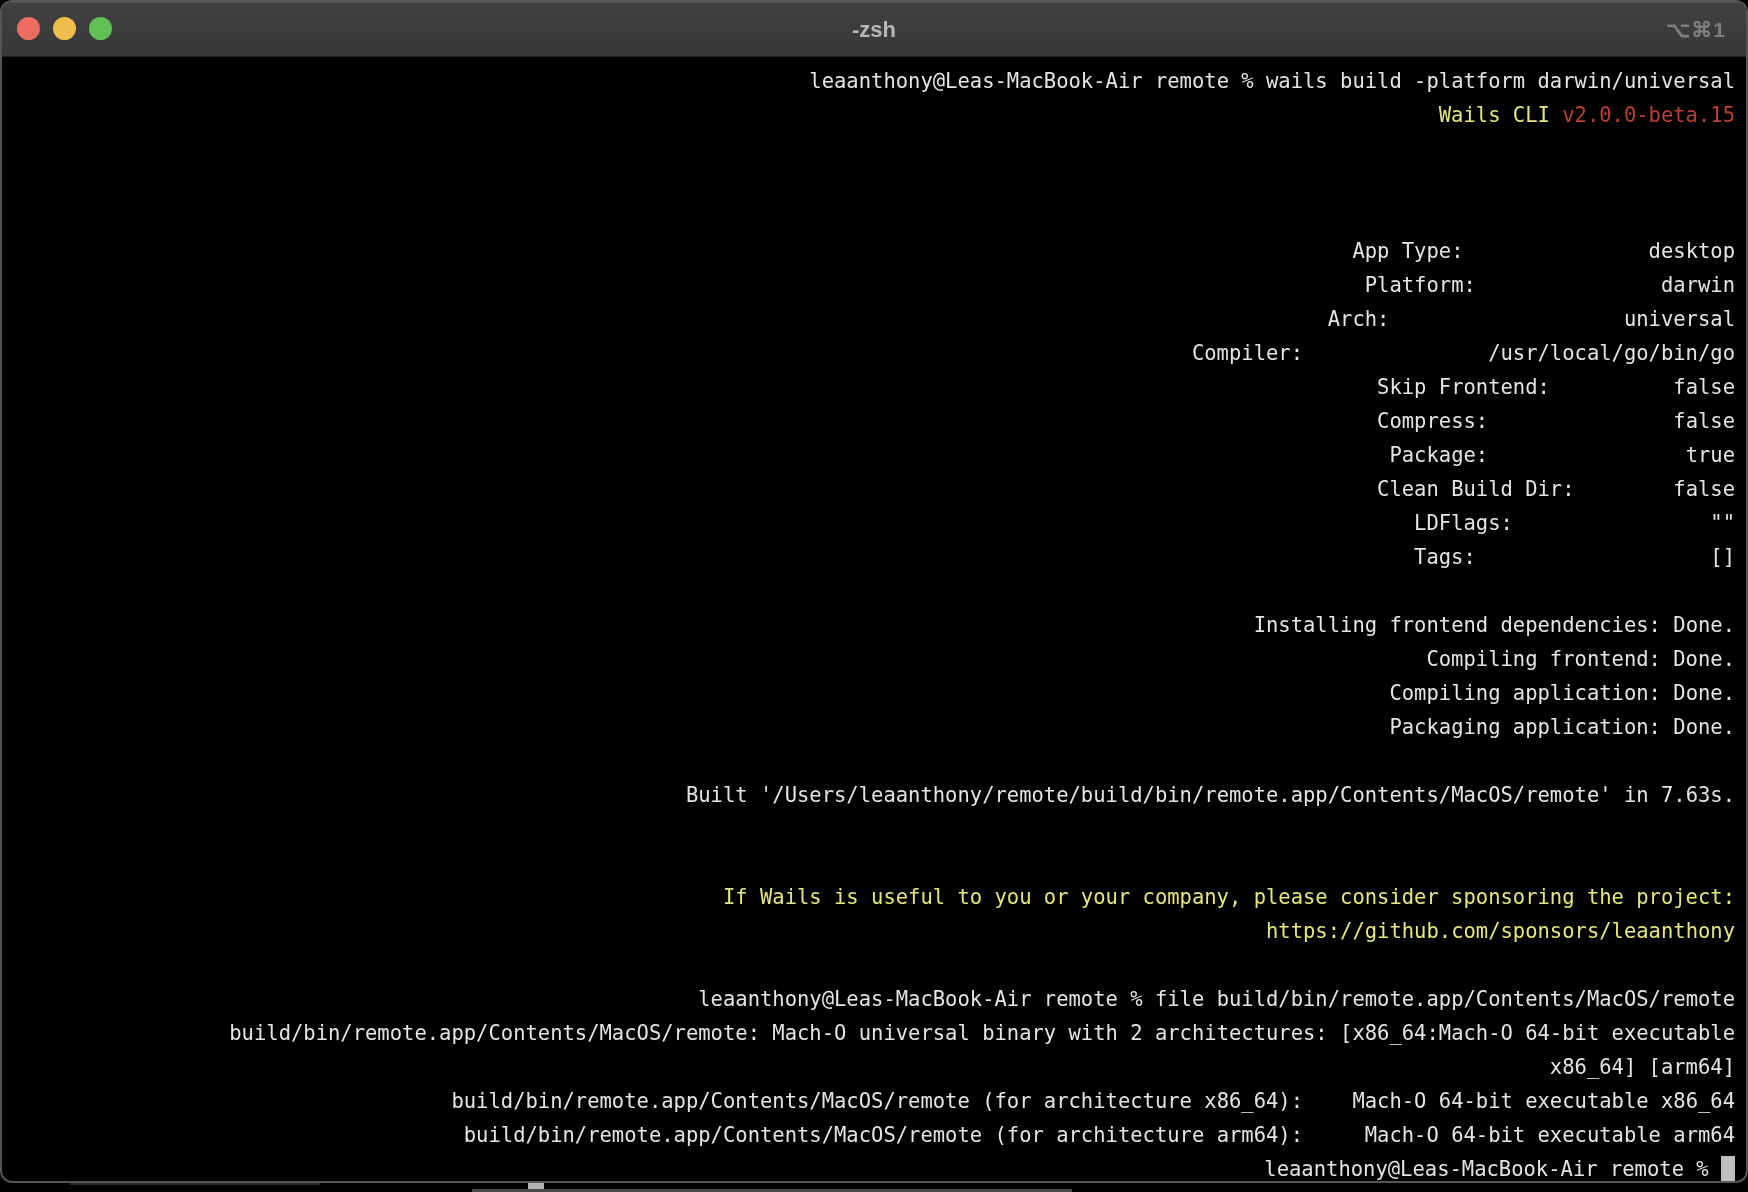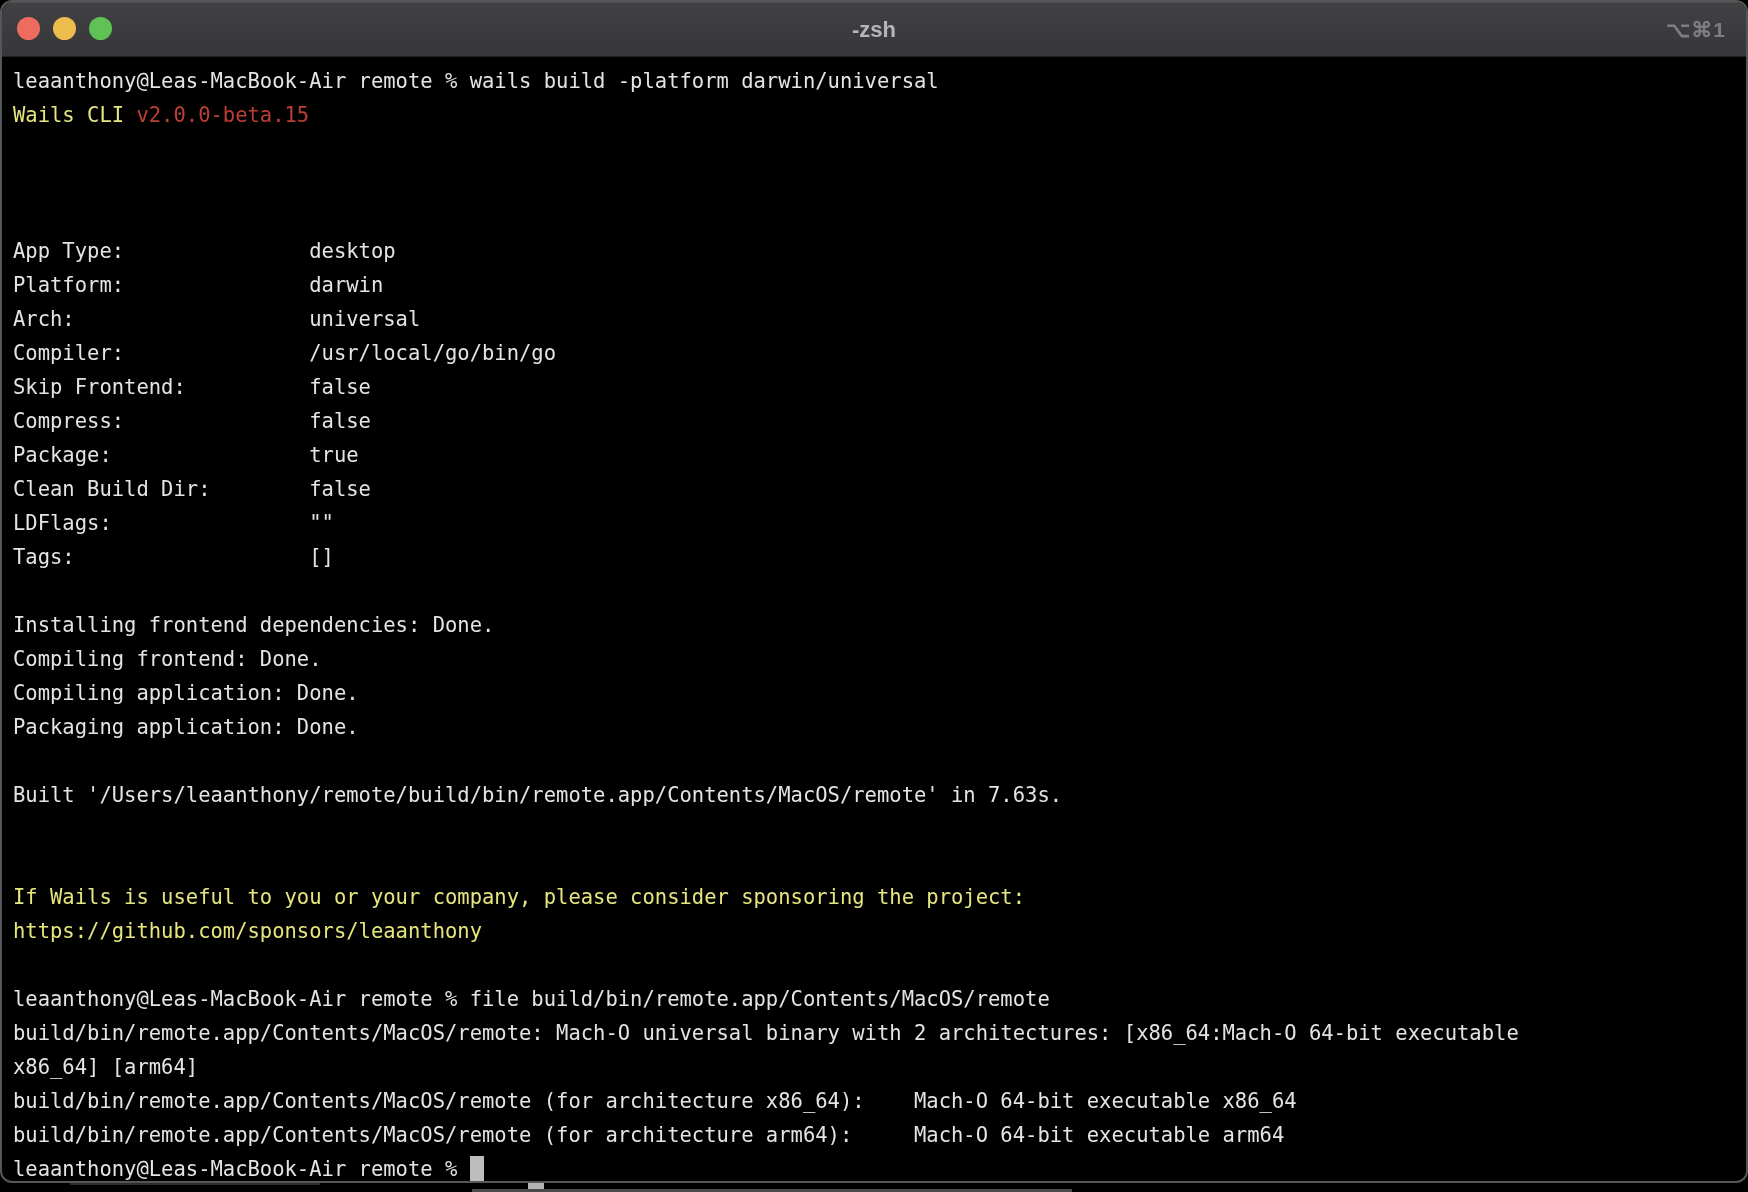--- a/index.html
+++ b/index.html
@@ -55,21 +55,21 @@
     letter-spacing: 1px;
   }
   .screen {
     padding: 7px 11px 0 11px;
     font-family: "DejaVu Sans Mono", "Liberation Mono", monospace;
     font-size: 20.5px;
     line-height: 34px;
     white-space: pre;
     cursor: text;
   }
-  .tline { min-height: 34px; }
+  .tline { min-height: 34px; text-align: right; }
   .cursor {
     display: inline-block;
     width: 14px;
     height: 28px;
     vertical-align: text-bottom;
     margin-bottom: -3px;
   }
   .behind-sliver {
     position: absolute;
     left: 0; top: 1183px;

